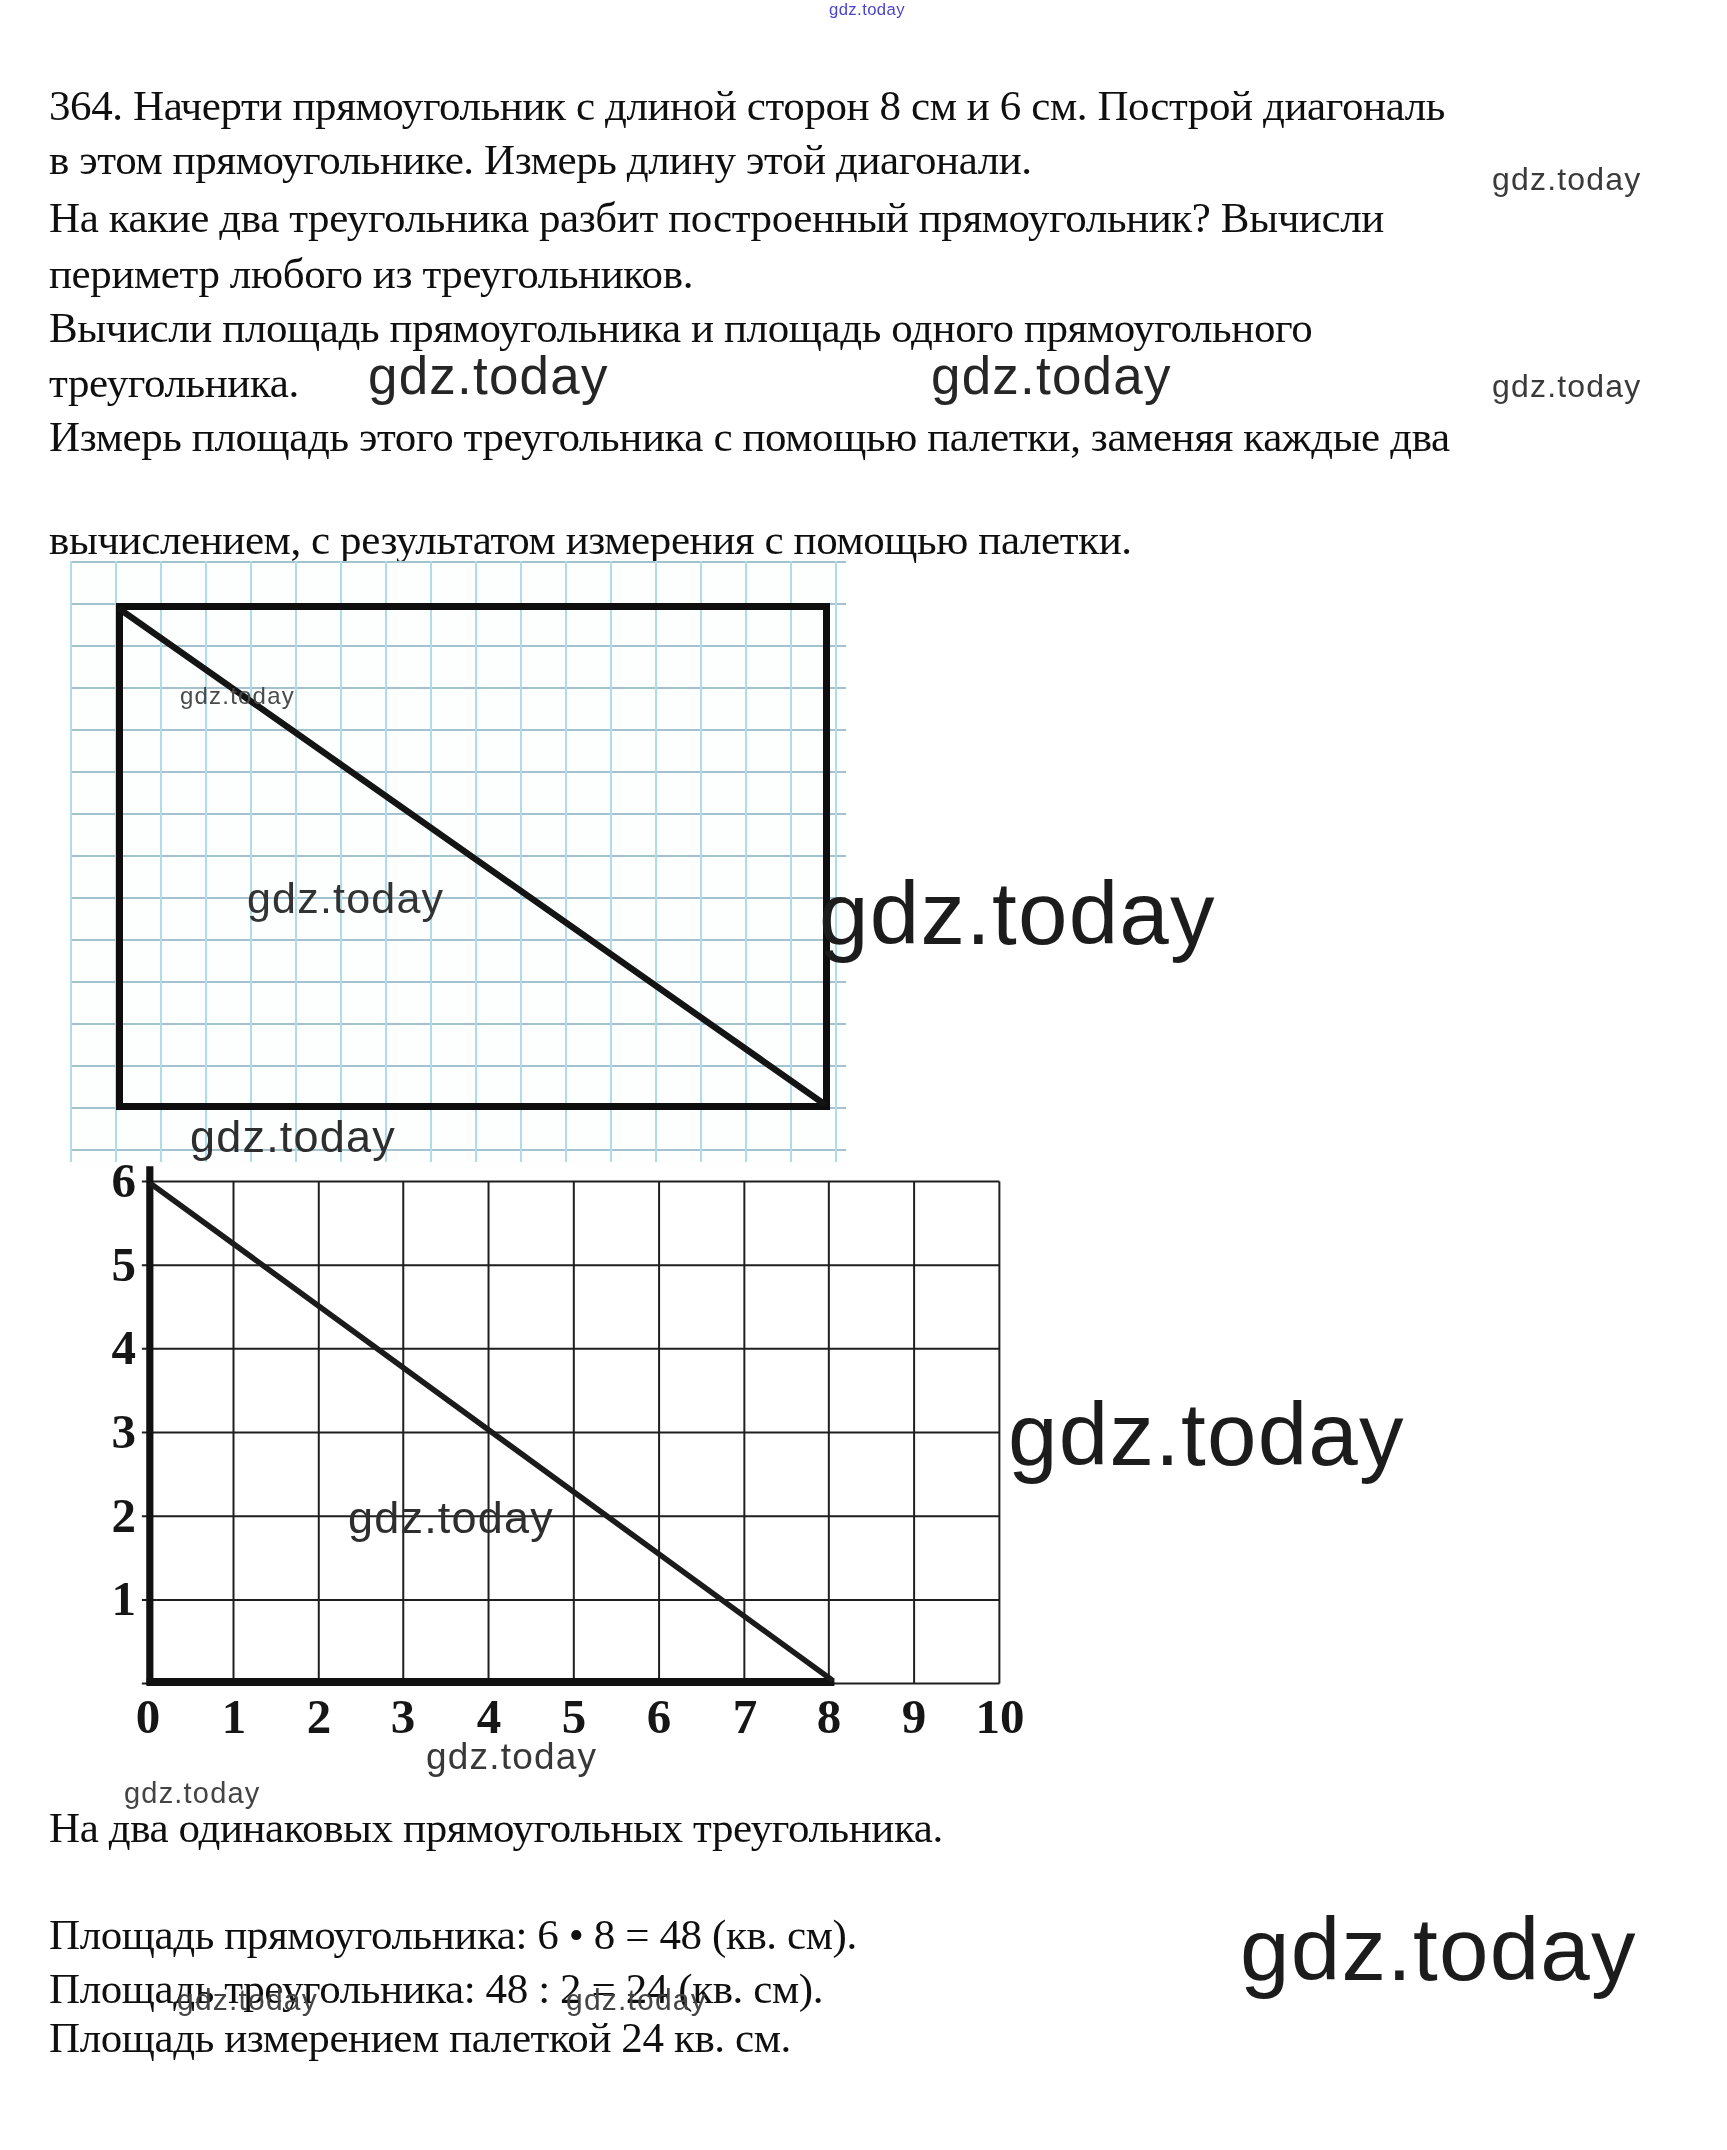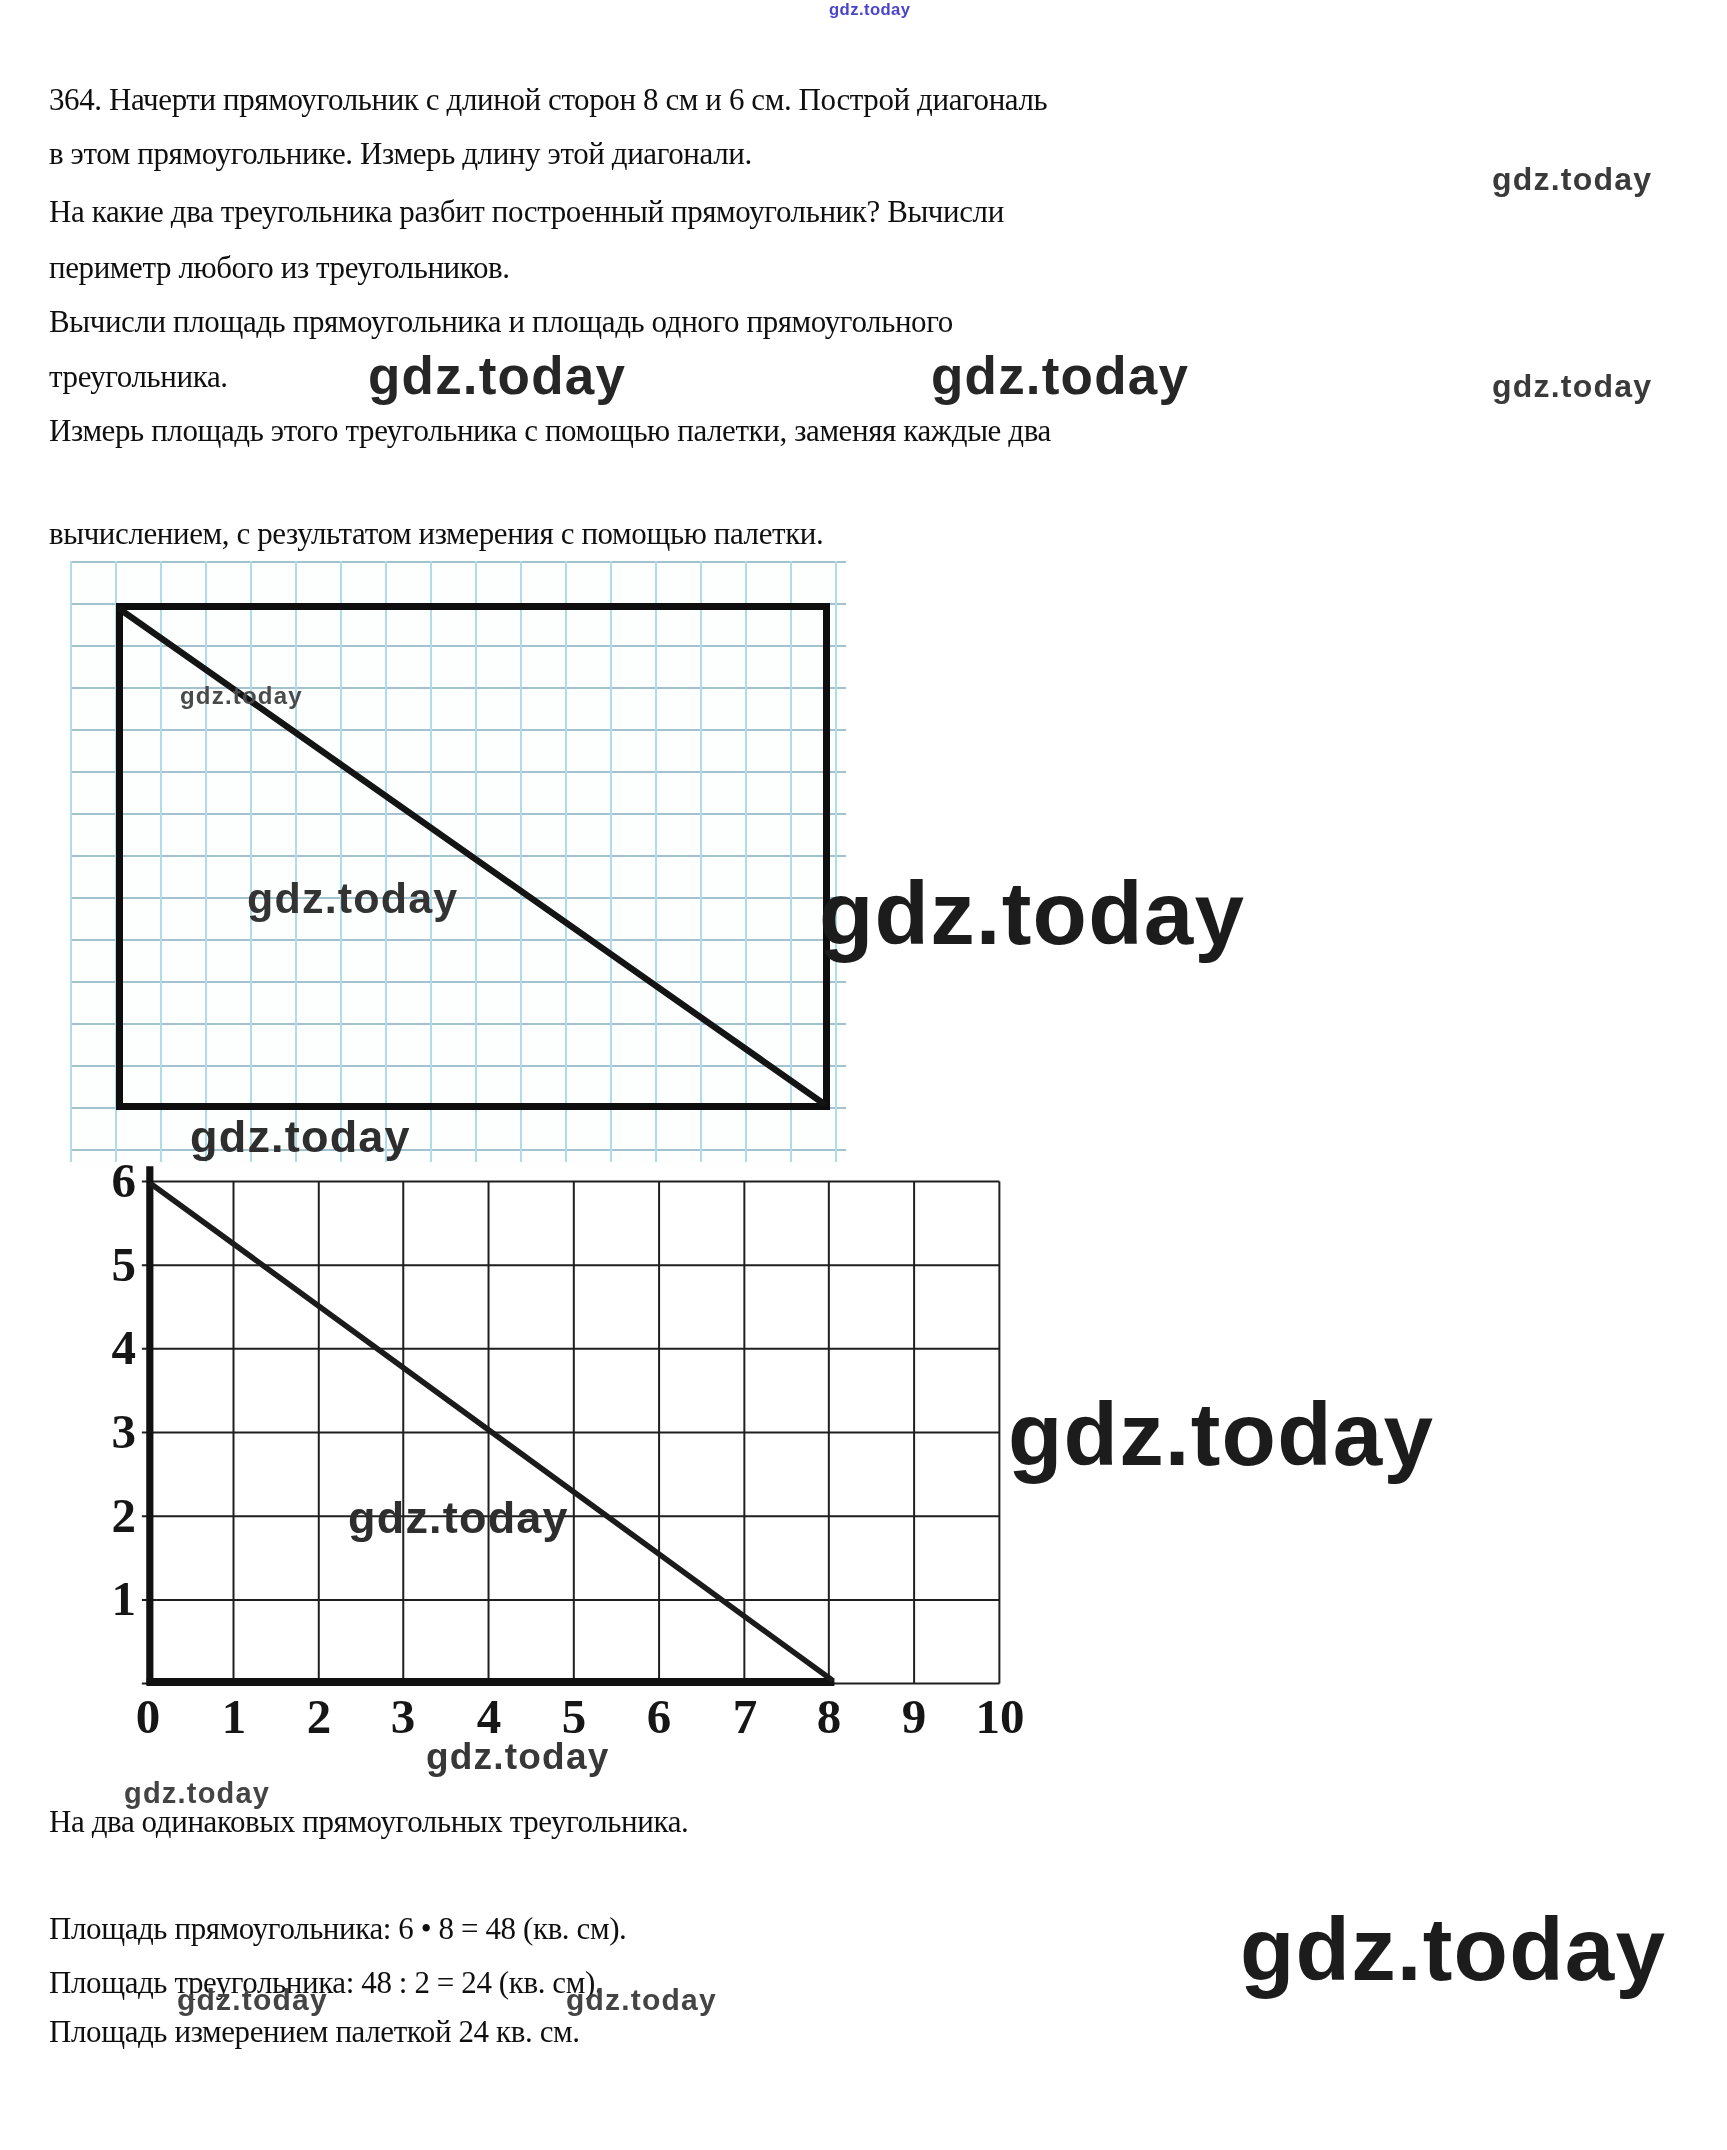--- a/index.html
+++ b/index.html
@@ -3,26 +3,26 @@
 <meta charset="utf-8">
 <style>
   html,body { margin:0; padding:0; background:#e8e8e8; }
   .page {
     position:relative; width:1727px; height:2151px;
     background:#ffffff; overflow:hidden;
     font-family:"Liberation Serif", serif; color:#101010;
   }
   .tline {
     position:absolute; left:49px; width:1666px;
-    font-size:31px; line-height:1.08; letter-spacing:-0.4px;
+    font-size:43px; line-height:1.08; letter-spacing:-0.4px;
     white-space:nowrap; color:#0f0f0f;
   }
   .wm {
     position:absolute; font-family:"Liberation Sans", sans-serif;
-    font-weight:700; letter-spacing:1.2px; line-height:1; white-space:nowrap;
+    font-weight:400; letter-spacing:1.2px; line-height:1; white-space:nowrap;
   }
   .gpaper {
     position:absolute; left:70px; top:561px; width:776px; height:601px;
     background-color:#fdfefe;
     background-image:
       repeating-linear-gradient(to right, #aedce8 0 1.6px, transparent 1.6px 45px),
       repeating-linear-gradient(to bottom, #a3c2cd 0 1.6px, transparent 1.6px 42px);
   }
   .rect1 {
     position:absolute; left:116px; top:603px; width:714px; height:507px;

